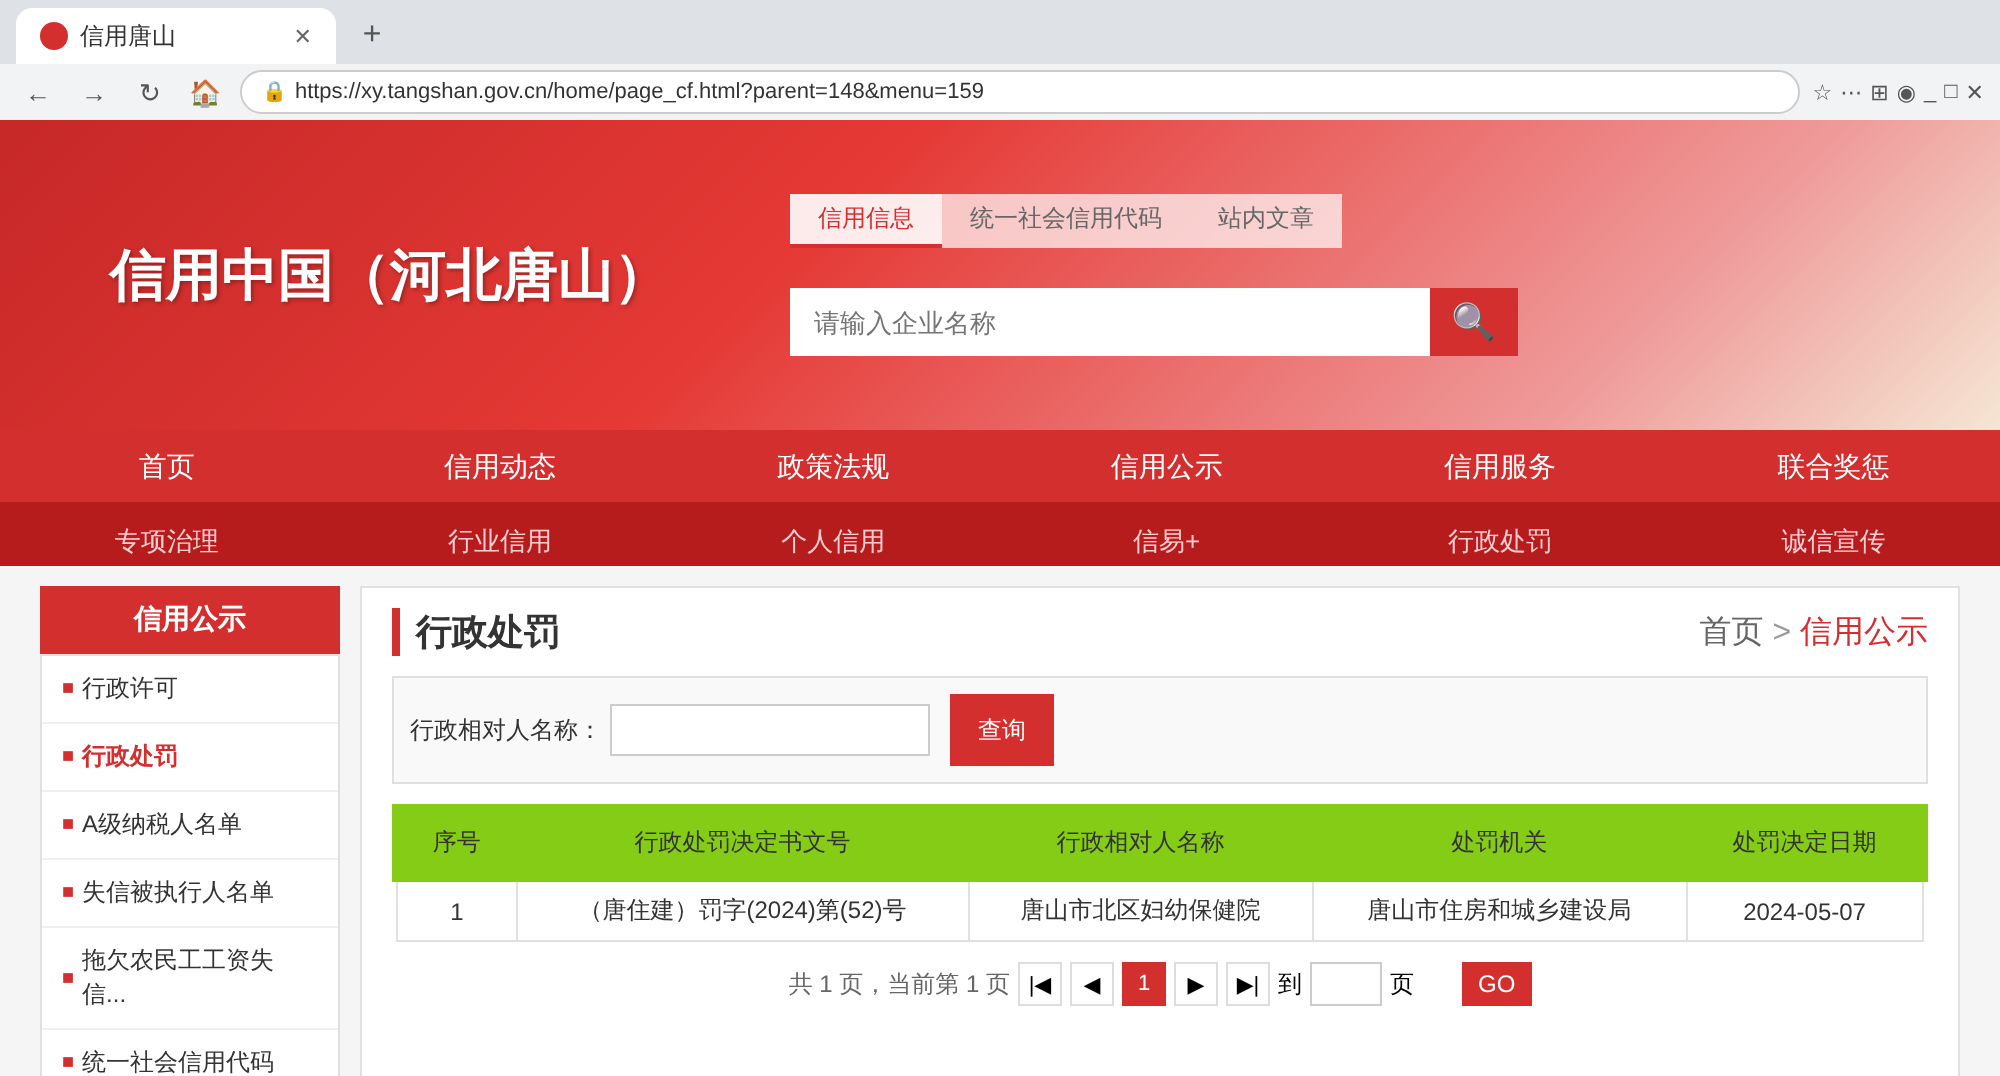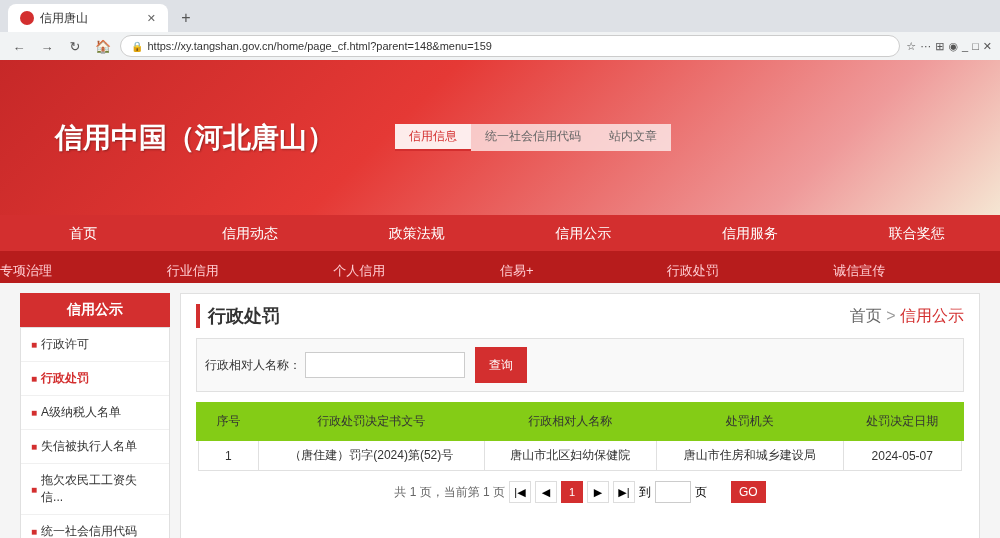--- a/index.html
+++ b/index.html
@@ -35,21 +35,21 @@
     .search-tab { padding: 4px 14px; font-size: 12px; color: #666; background: rgba(255,255,255,0.7); cursor: pointer; border-bottom: 2px solid transparent; }
     .search-tab.active { color: #d32f2f; border-bottom-color: #d32f2f; background: rgba(255,255,255,0.9); }
     .search-box { display: flex; }
     .search-input { width: 320px; height: 34px; border: none; padding: 0 12px; font-size: 13px; outline: none; }
     .search-btn { width: 44px; height: 34px; background: #d32f2f; border: none; color: white; font-size: 18px; cursor: pointer; }
 
     
     .main-nav { background: #d32f2f; height: 36px; display: flex; align-items: center; }
     .main-nav .nav-item { flex: 1; text-align: center; color: #fff; font-size: 14px; cursor: pointer; height: 36px; line-height: 36px; }
     .sub-nav { background: #b71c1c; height: 32px; display: flex; align-items: center; }
-    .sub-nav .nav-item { flex: 1; text-align: left; color: #ffcdd2; font-size: 13px; cursor: pointer; height: 24px; line-height: 32px; }
+    .sub-nav .nav-item { flex: 1; text-align: center; color: #ffcdd2; font-size: 13px; cursor: pointer; height: 24px; line-height: 32px; }
 
     
     .main-content { display: flex; padding: 10px 20px; gap: 10px; min-height: 260px; background: #f5f5f5; }
 
     
     .sidebar { width: 150px; flex-shrink: 0; }
     .sidebar-title { background: #d32f2f; color: #fff; text-align: center; padding: 8px; font-size: 14px; font-weight: bold; }
     .sidebar-menu { background: #fff; border: 1px solid #e0e0e0; }
     .sidebar-item { padding: 8px 10px; font-size: 12px; color: #333; cursor: pointer; border-bottom: 1px solid #f0f0f0; display: flex; align-items: center; gap: 4px; }
     .sidebar-item.active { color: #d32f2f; font-weight: bold; }
@@ -136,20 +136,24 @@
   <div class="site-header">
     <div class="header-content">
       <div class="logo-area">
         <div class="logo-title">信用中国（河北唐山）</div>
       </div>
       <div class="header-search">
         <div class="search-tabs">
           <div class="search-tab active">信用信息</div>
           <div class="search-tab">统一社会信用代码</div>
           <div class="search-tab">站内文章</div>
+        </div>
+        <div class="search-box">
+          <input class="search-input" type="text" placeholder="请输入企业名称" style="">
+          <button class="search-btn">🔍</button>
         </div>
       </div>
     </div>
   </div>
 
   <div class="main-nav">
     <div class="nav-item">首页</div>
     <div class="nav-item">信用动态</div>
     <div class="nav-item">政策法规</div>
     <div class="nav-item">信用公示</div>

